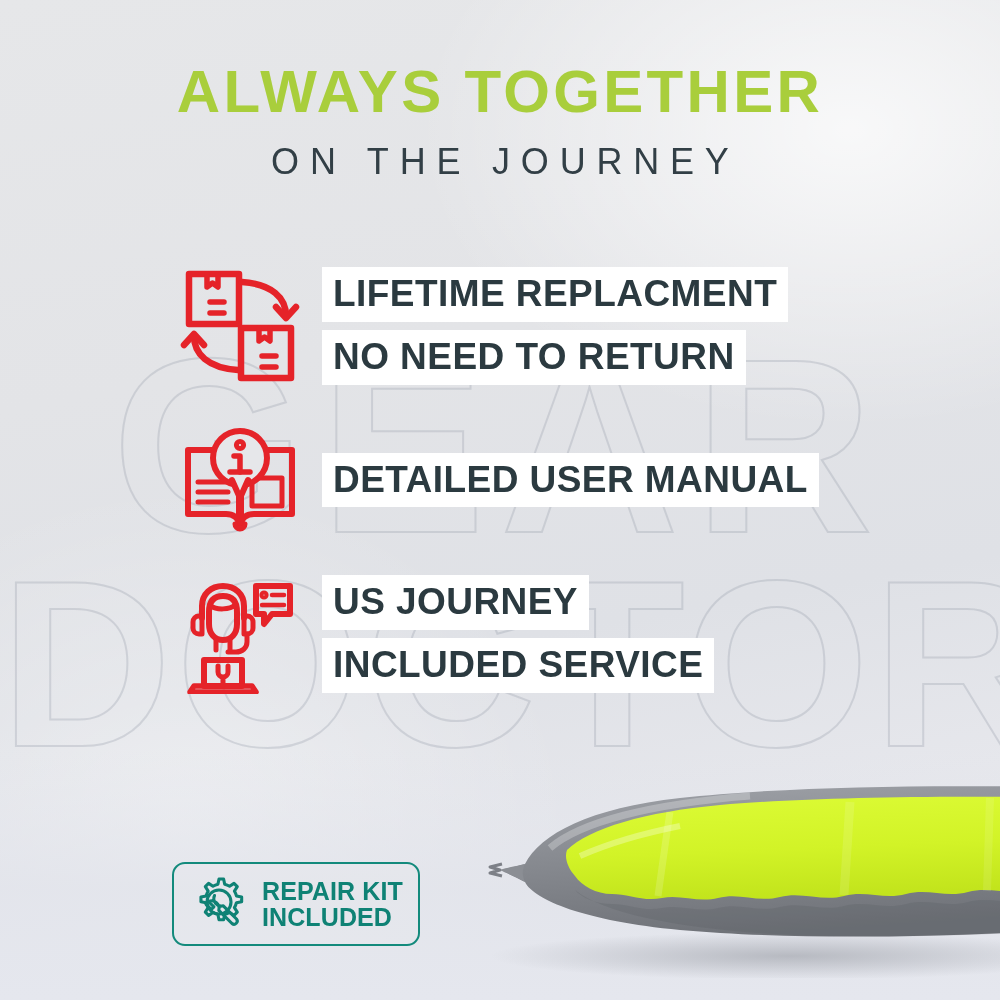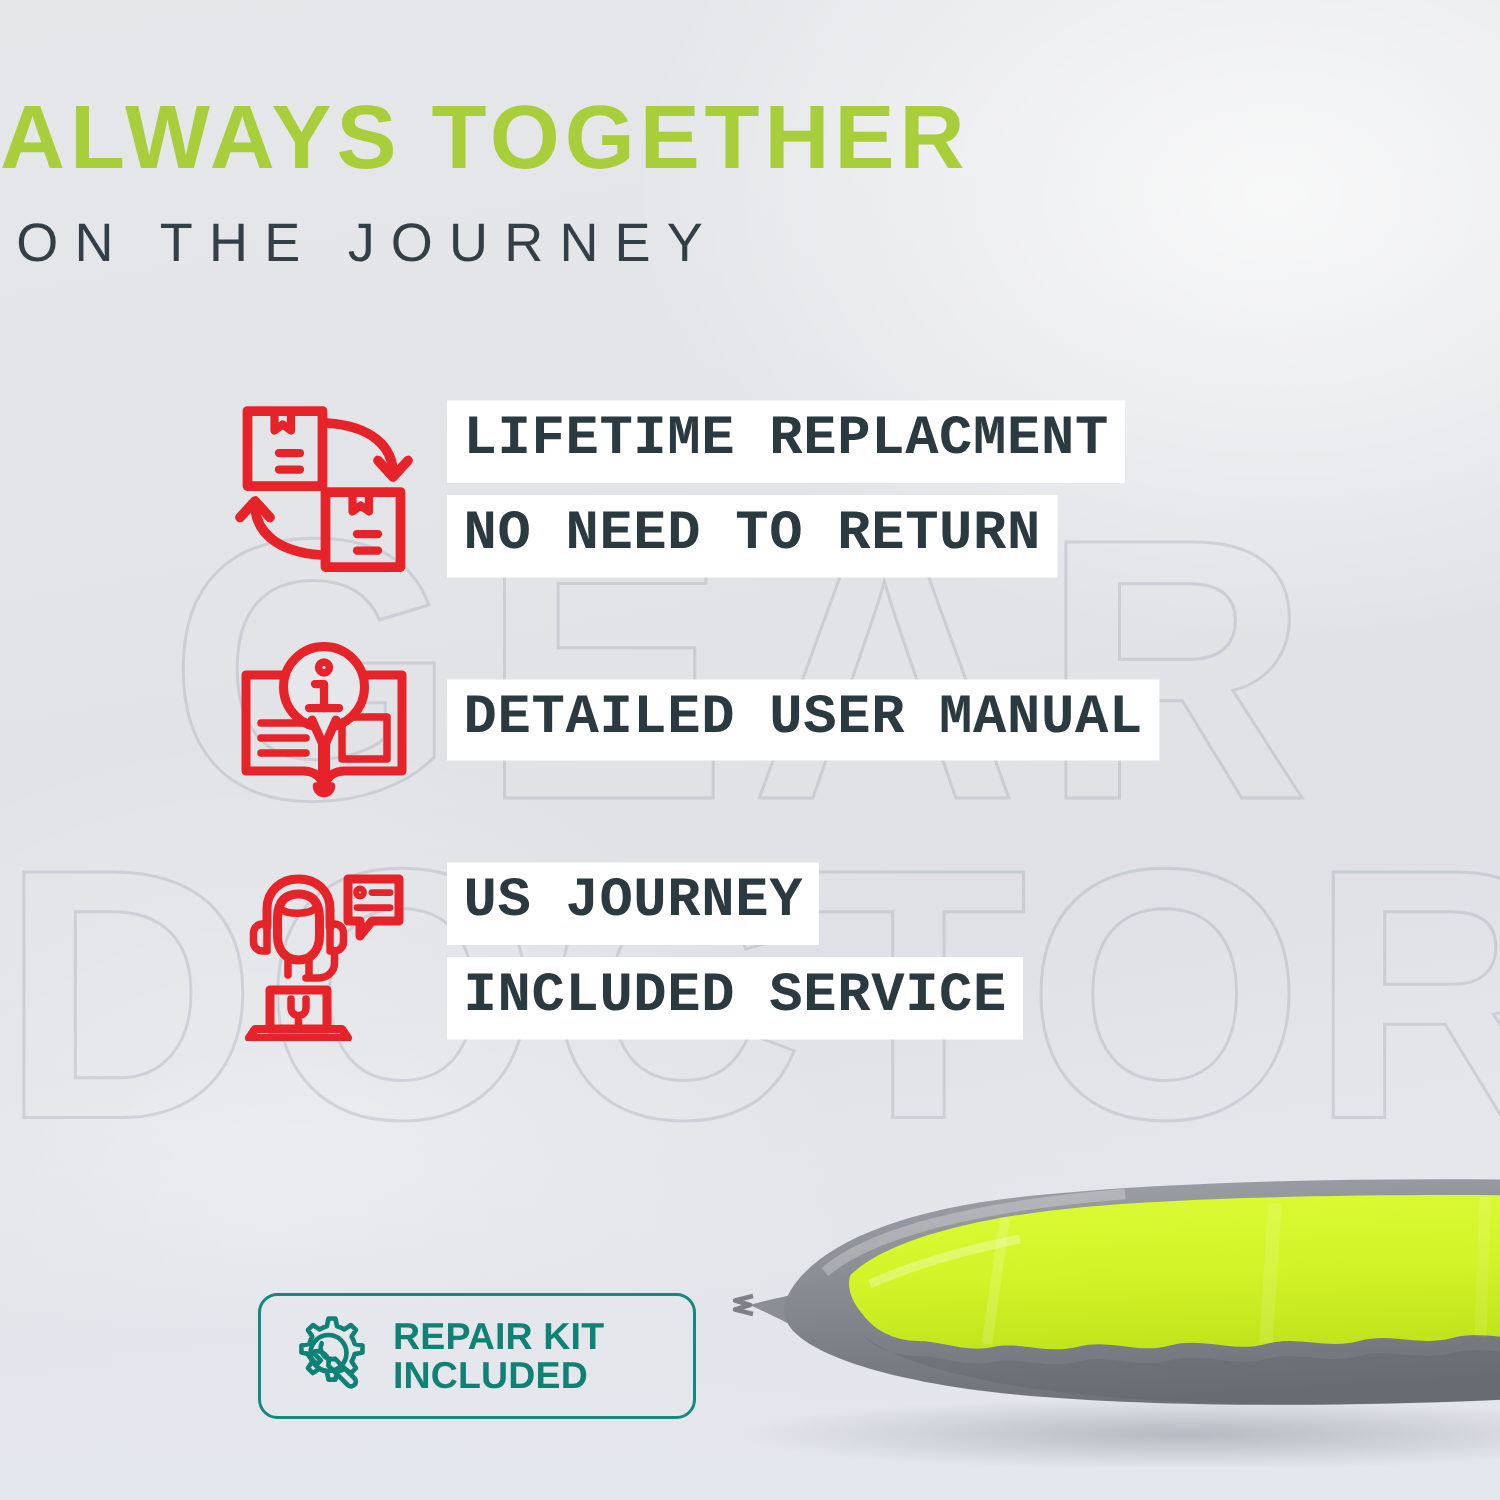--- a/index.html
+++ b/index.html
@@ -68,20 +68,21 @@
     top: 555px;
     font-size: 238px;
     letter-spacing: 0.015em;
   }
 
   
   .headline-wrap {
     position: absolute;
     top: 62px;
     left: 0; right: 0;
+    text-align: center;
   }
   .headline-main {
     font-size: 60px;
     font-weight: 700;
     color: #a9ce3c;
     letter-spacing: 0.055em;
     line-height: 1;
     white-space: nowrap;
   }
   .headline-sub {
@@ -92,23 +93,22 @@
     letter-spacing: 0.30em;
     line-height: 1;
     text-indent: 0.30em;
     white-space: nowrap;
   }
 
   
   .features {
     position: absolute;
     top: 262px;
-    left: 152px;
+    left: 176px;
     width: 700px;
-    font-family: Liberation Mono, monospace;
   }
   .feature-row {
     display: flex;
     align-items: center;
     margin-bottom: 26px;
   }
   .feature-icon {
     width: 128px;
     min-width: 128px;
     height: 128px;
@@ -137,21 +137,21 @@
   .feature-line + .feature-line { margin-top: 8px; }
 
   
   .row-manual .feature-text { justify-content: center; text-align: center; }
 
   
   .badge {
     position: absolute;
     left: 172px;
     top: 862px;
-    width: 292px;
+    width: 248px;
     height: 84px;
     border: 2px solid #138a7c;
     border-radius: 13px;
     display: flex;
     align-items: center;
     box-sizing: border-box;
     padding-left: 14px;
     background: rgba(255,255,255,0.04);
   }
   .badge-icon {

